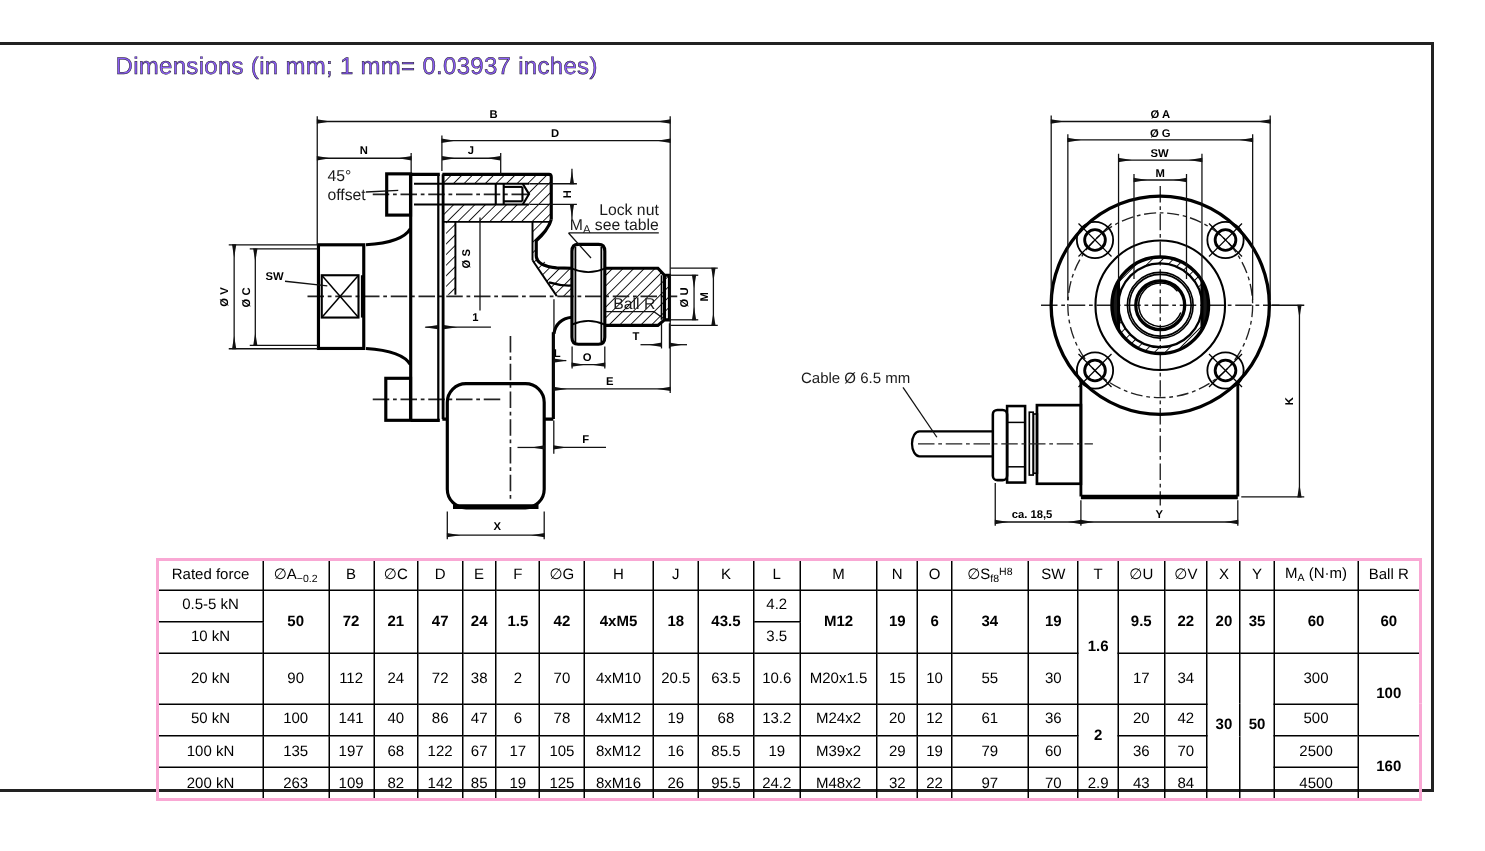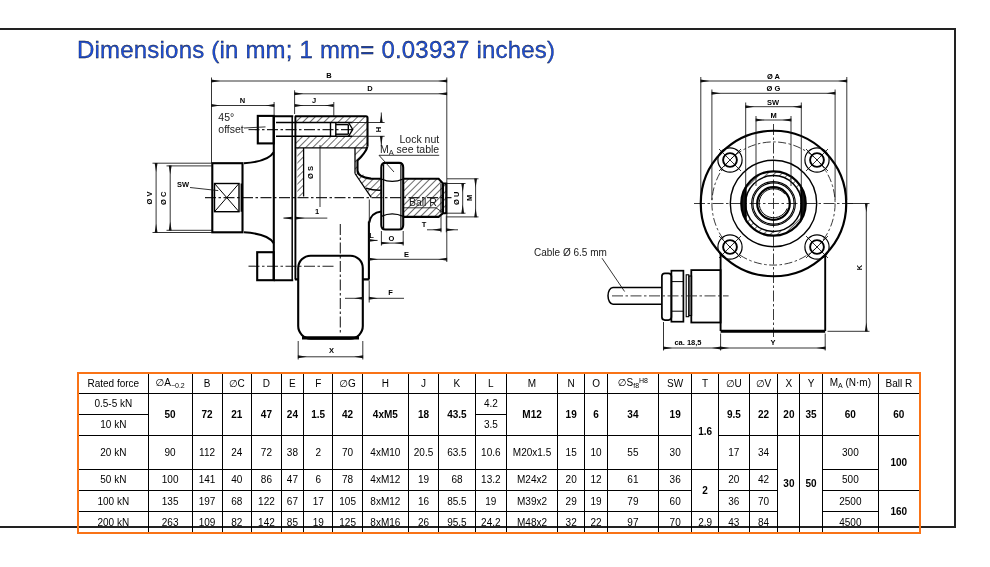--- a/index.html
+++ b/index.html
@@ -1,26 +1,26 @@
 <!DOCTYPE html>
 <html><head>
 <meta charset="utf-8">
 <style>
 html,body{margin:0;padding:0;background:#fff;width:990px;height:567px;overflow:hidden;}
 body{font-family:"Liberation Sans",sans-serif;position:relative;}
 .abs{position:absolute;}
-#title{left:77px;top:36px;font-size:24px;color:#1d4ed8;letter-spacing:0.2px;text-align:right;-webkit-text-stroke:0.3px #111;}
+#title{left:77px;top:36px;font-size:16px;color:#8b5cf6;letter-spacing:0.2px;text-align:right;-webkit-text-stroke:0.3px #111;}
 
 #ftop{left:0;top:28px;width:956px;height:1.7px;background:#222;}
 #fright{left:954.3px;top:28px;width:1.7px;height:499px;background:#222;}
 #fbot{left:0;top:526px;width:956px;height:1.7px;background:#222;}
 
 #tbl{left:77px;top:372px;border-collapse:collapse;table-layout:fixed;font-size:10px;color:#000;}
 #tbl td{border:1px solid #000;text-align:center;vertical-align:middle;padding:0;overflow:hidden;white-space:nowrap;}
-#tbl{border:2px solid #f97316;}
+#tbl{border:2px solid #f9a8d4;margin-left:27px;}
 #tbl .b{font-weight:bold;}
 #tbl sub{font-size:7px;vertical-align:-2px;}
 #tbl sup{font-size:7px;vertical-align:3px;}
 </style>
 </head>
 <body>
 <div class="abs" id="ftop"></div>
 <div class="abs" id="fright"></div>
 <div class="abs" id="fbot"></div>
 <div class="abs" id="title">Dimensions (in mm; 1 mm= 0.03937 inches)</div>

